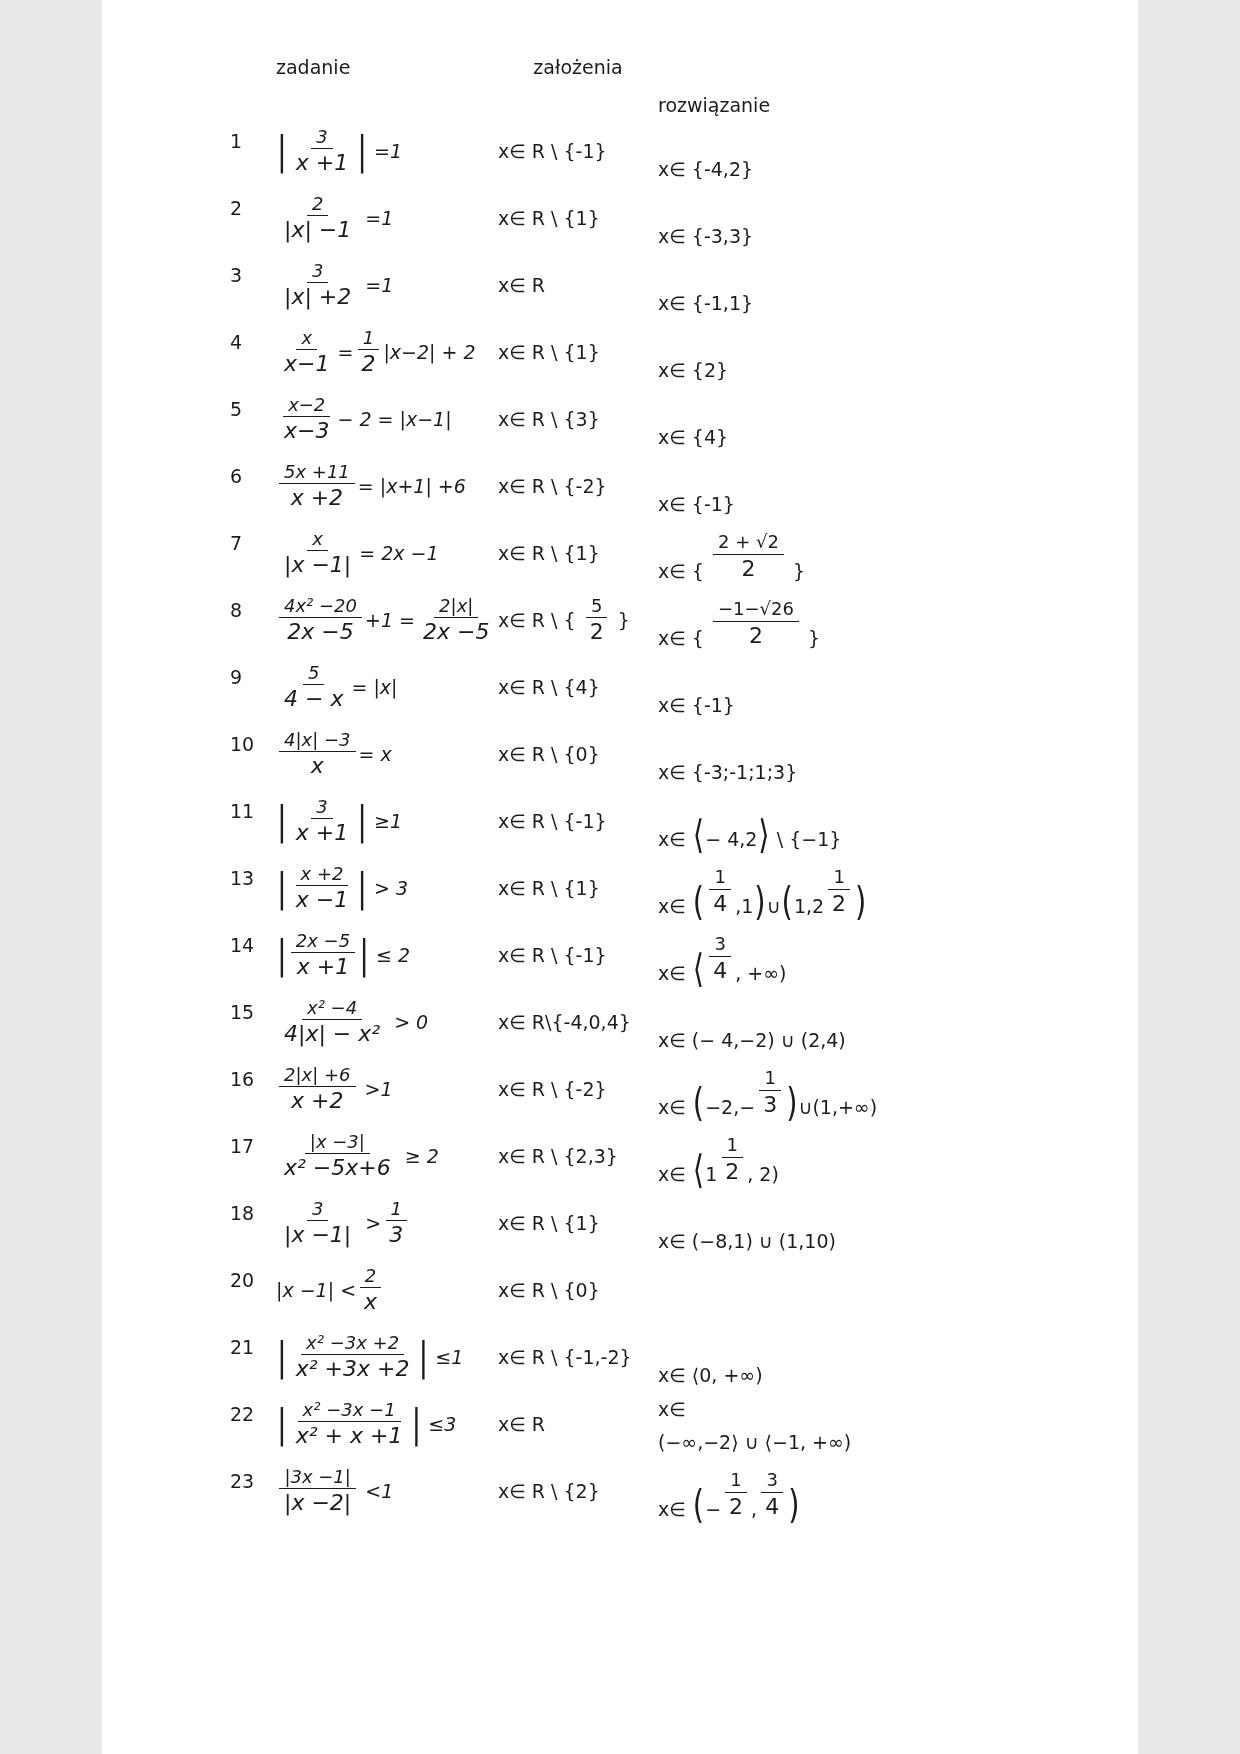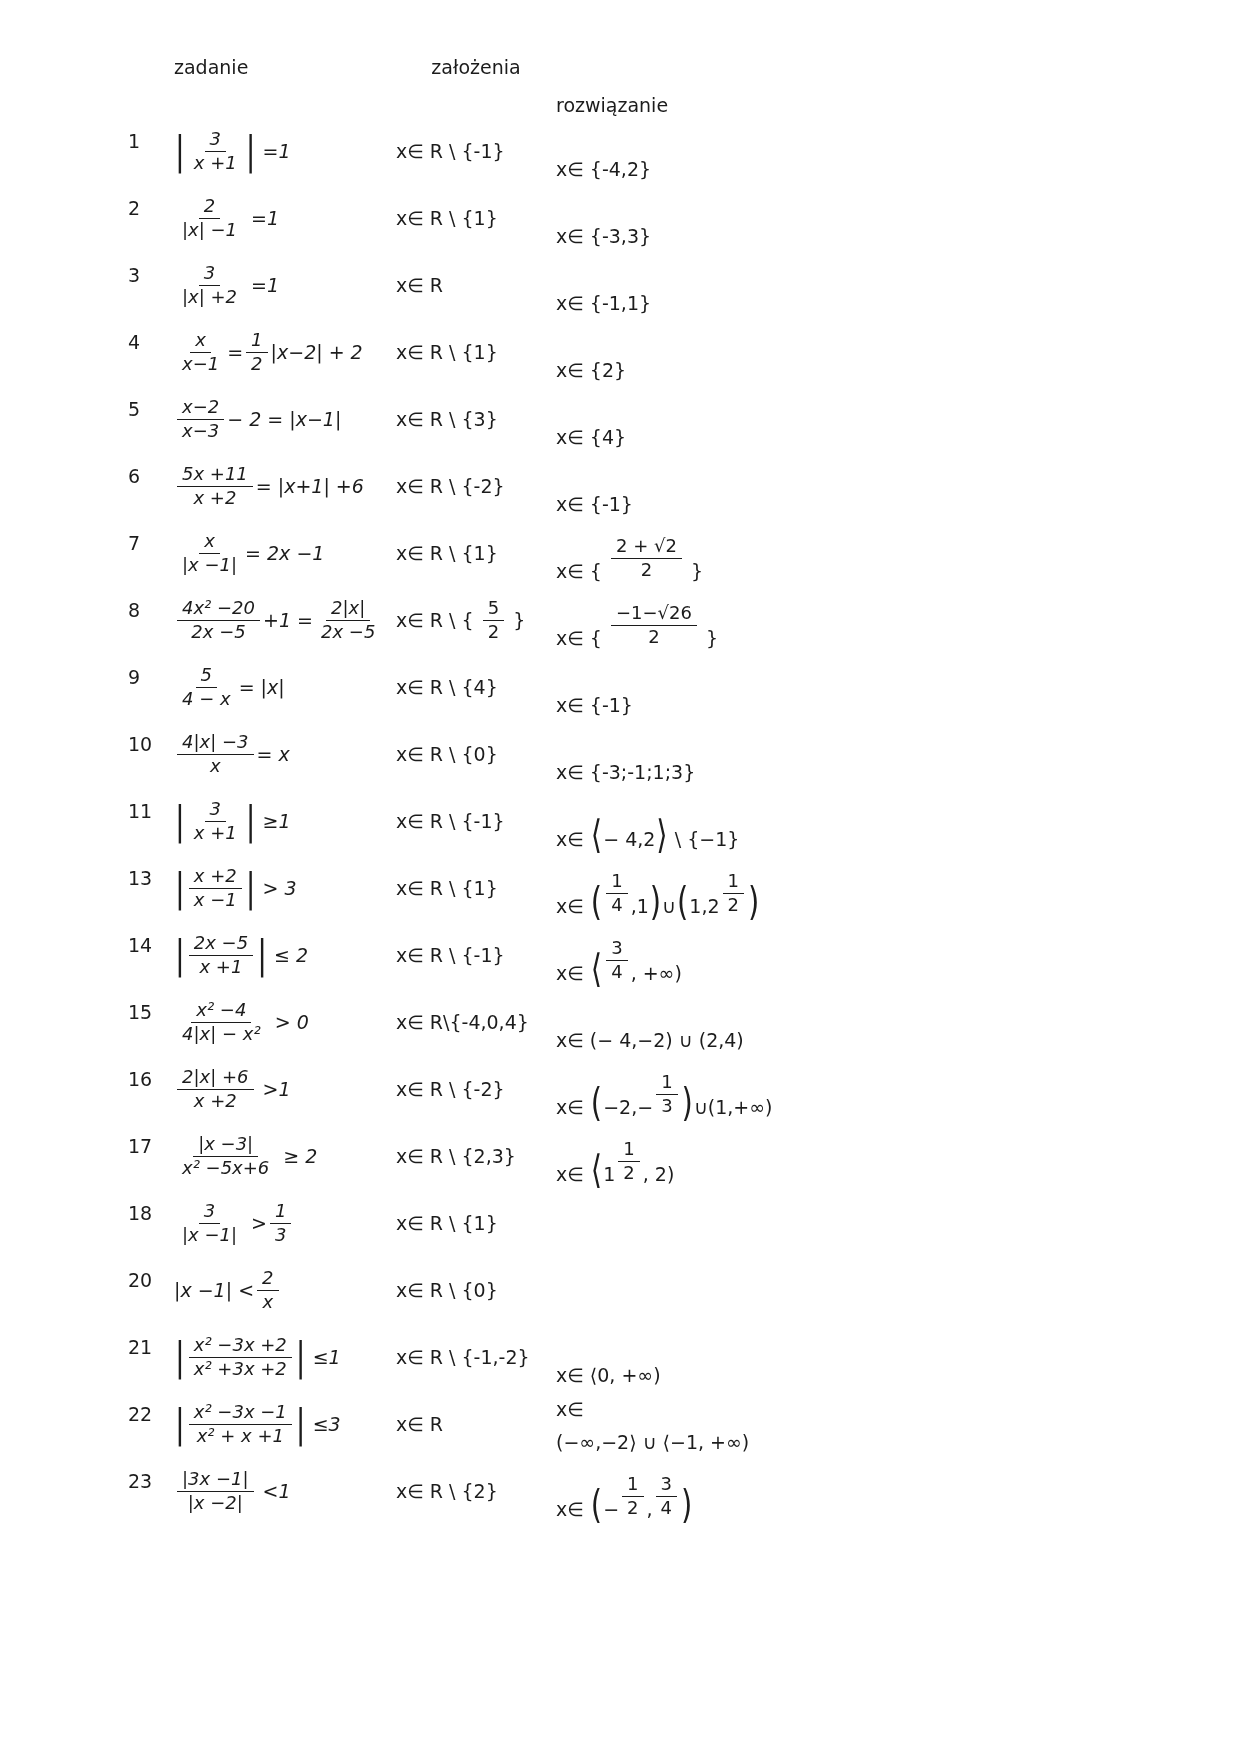--- a/index.html
+++ b/index.html
@@ -1,35 +1,35 @@
 <!DOCTYPE html>
 <html><head>
 <meta charset="utf-8">
 <style>
   html,body{margin:0;padding:0;background:#e8e8e8;}
   .page{
-    width:1240px;min-height:1754px;margin:0 auto;background:#ffffff;
+    width:1036px;min-height:1754px;margin:0 auto;background:#ffffff;
     box-sizing:border-box;padding:56px 50px 60px 128px;
     font-family:"DejaVu Sans",sans-serif;color:#1c1c1c;
   }
   .header-row{display:flex;margin-bottom:6px;font-size:19px;}
   .h-num{width:46px;flex:none;}
   .h-zad{width:222px;flex:none;}
   .h-zal{width:160px;flex:none;text-align:center;}
   .h-roz{flex:1;margin-top:38px;}
   .row{display:flex;margin-bottom:9px;min-height:58px;}
   .col-num{width:46px;flex:none;font-size:19px;padding-top:8px;}
   .col-zad{width:222px;flex:none;font-style:italic;}
   .col-zal{width:160px;flex:none;}
   .col-roz{flex:1;}
   .mexpr{display:flex;align-items:center;flex-wrap:wrap;font-size:19px;row-gap:2px;}
   .col-roz.mexpr{align-items:flex-end;}
   .frac{display:inline-flex;flex-direction:column;align-items:center;margin:2px 3px;line-height:1.05;}
   .fnum{padding:0 5px 2px;border-bottom:1.7px solid #1c1c1c;font-size:18px;text-align:center;white-space:nowrap;}
-  .fden{padding:2px 5px 0;font-size:18px;text-align:left;white-space:nowrap;}
+  .fden{padding:2px 5px 0;font-size:22px;text-align:left;white-space:nowrap;}
   .big{display:inline-block;font-size:29px;line-height:1;transform:scaleY(1.35);margin:0 1px;font-style:normal;}
   .linebreak{flex-basis:100%;height:2px;}
   .mtxt{white-space:pre-wrap;}
 </style>
 </head>
 <body>
 
 <div class="page">
   <div class="header-row">
     <div class="h-num"></div>
@@ -391,20 +391,23 @@
           </span>
           <span class="mtxt"> &gt;</span>
           <span class="frac">
             <span class="fnum">1</span>
             <span class="fden">3</span>
           </span>
         </div>
     <div class="col-zal mexpr">
           <span class="mtxt">x∈ R \ {1}</span>
         </div>
+    <div class="col-roz mexpr">
+          <span class="mtxt">x∈ (−8,1) ∪ (1,10)</span>
+        </div>
   </div>
 
   <div class="row">
     <div class="col-num">20</div>
     <div class="col-zad mexpr">
           <span class="mtxt">|x −1| &lt;</span>
           <span class="frac">
             <span class="fnum">2</span>
             <span class="fden">x</span>
           </span>

